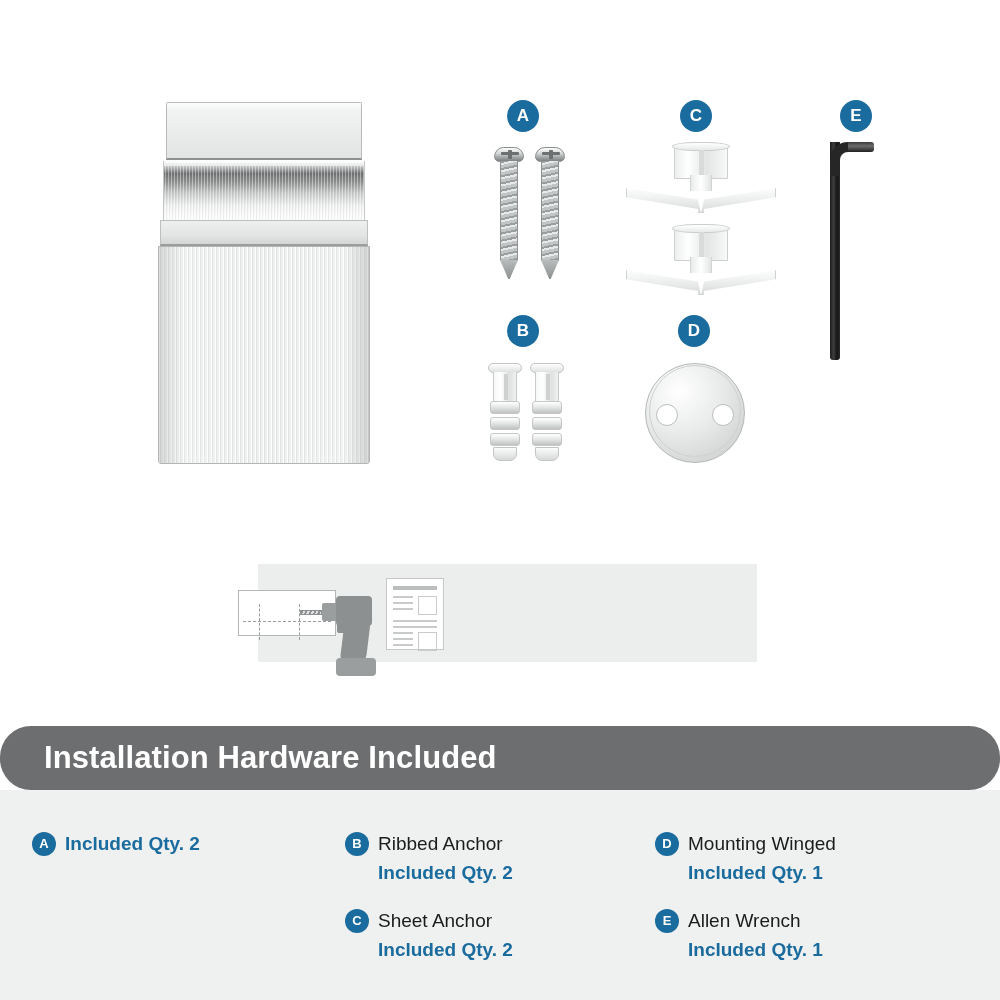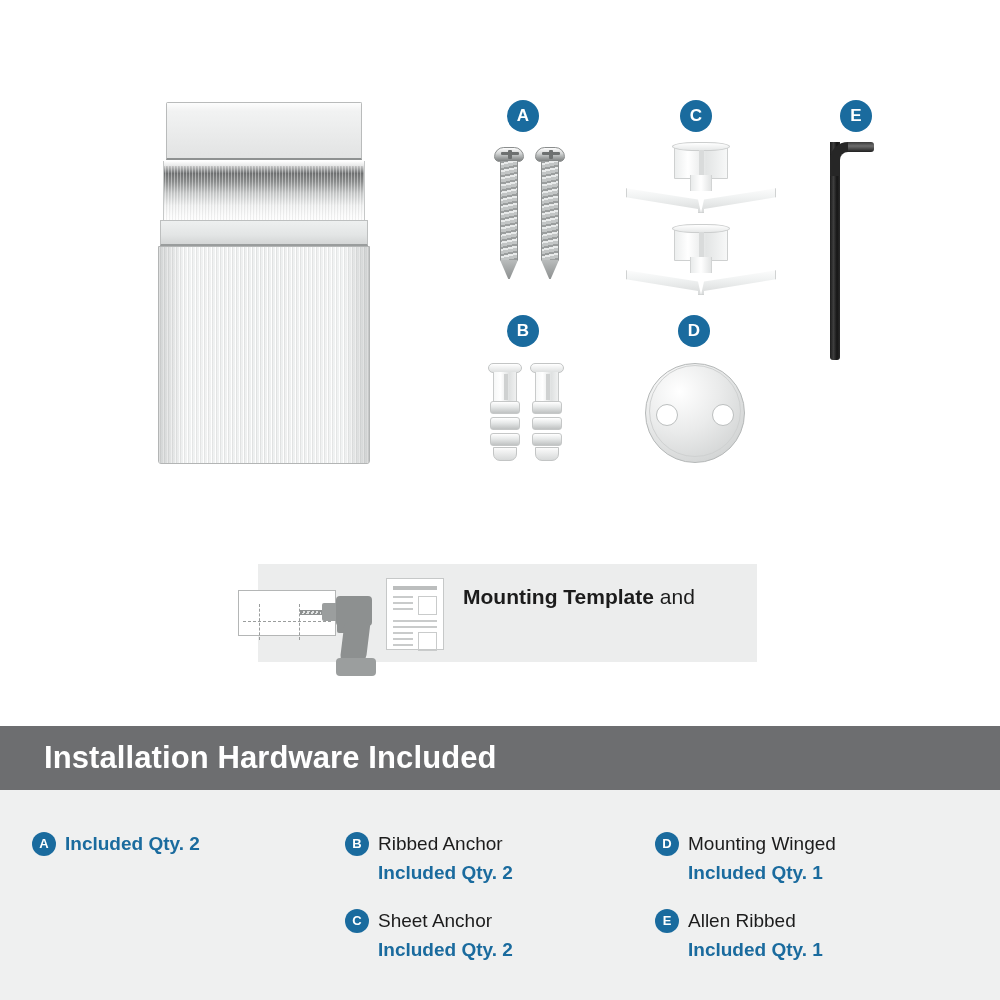--- a/index.html
+++ b/index.html
@@ -356,21 +356,21 @@
     color:#1c1c1c;
   }
   .mt-text b { font-weight:bold; }
 
   
   .header-bar {
     position:absolute;
     left:0; top:726px;
     width:1000px; height:64px;
     background:#6d6e70;
-    display:flex; align-items:center;
+    display:flex; align-items:center;border-radius:31px;
   }
   .header-title {
     color:#ffffff;
     font-size:31px;
     font-weight:bold;
     padding-left:44px;
     letter-spacing:.1px;
   }
 
   
@@ -519,21 +519,20 @@
         <div class="col">
           <div class="ln full"></div>
           <div class="ln full"></div>
           <div class="ln full"></div>
         </div>
         <div class="sq"></div>
       </div>
     </div>
 
     <div class="mt-text">
-      <div><b>Mounting Template</b><span> and</span></div>
     </div>
   </div>
 
   <div class="header-bar">
     <div class="header-title">Installation Hardware Included</div>
   </div>
 
   <div class="list-area">
 
     <div class="li li-a">
@@ -563,18 +562,18 @@
       <div class="badge-sm">D</div>
       <div class="txt">
         <div class="nm">Mounting Winged</div>
         <div class="qty">Included Qty. 1</div>
       </div>
     </div>
 
     <div class="li li-e">
       <div class="badge-sm">E</div>
       <div class="txt">
-        <div class="nm">Allen Ribbed</div>
+        <div class="nm">Allen Wrench</div>
         <div class="qty">Included Qty. 1</div>
       </div>
     </div>
   </div>
 </div>
 
 </body></html>

